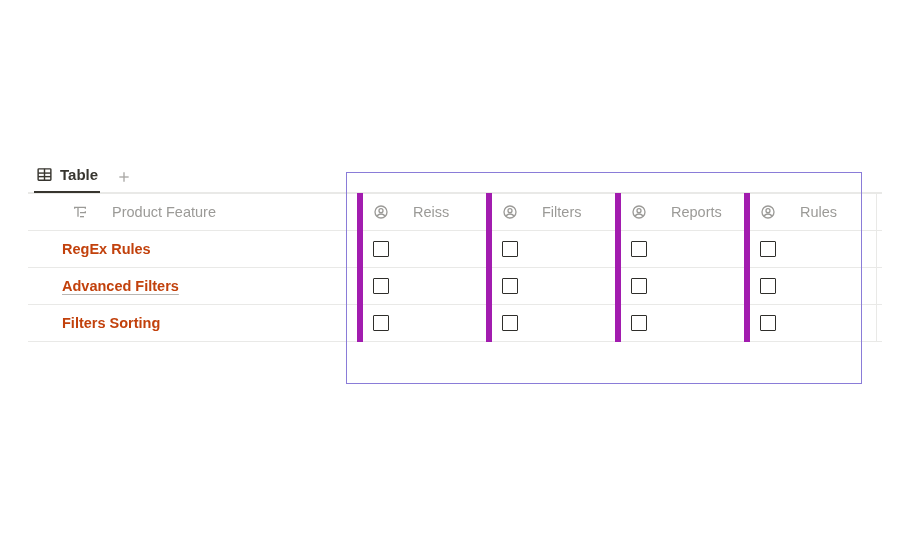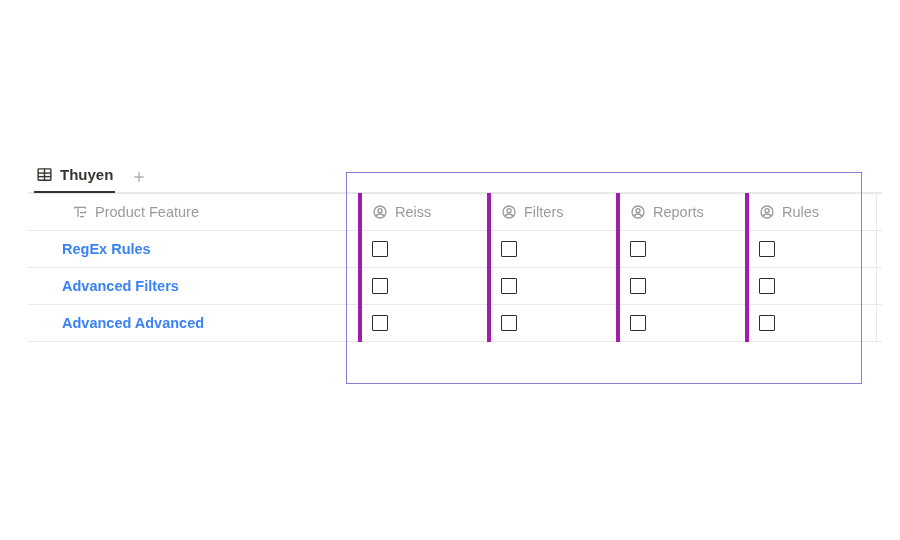--- a/index.html
+++ b/index.html
@@ -62,38 +62,39 @@
       height: 37px;
     }
     th {
       font-weight: 400;
       color: #9b9a97;
       font-size: 14.5px;
       border-top: 1px solid #e9e9e7;
     }
     .col-left { width: 34px; }
     .col-name { width: 298px; }
-    .col-person { width: 129px; border-left: 4px solid #a21caf; }
+    .col-person { width: 129px; border-left: 6px solid #a21caf; }
     .col-tail { width: auto; border-left: 1px solid #e9e9e7; }
 
     .th-inner {
       display: flex;
       align-items: flex-end;
-      gap: 7px;
+      gap: 24px;
       padding: 0 10px;
     }
     .th-inner svg { flex-shrink: 0; display: block; }
     
     .row-name {
       font-weight: 600;
       font-size: 14.5px;
-      color: #3b82f6;
+      color: #c2410c;
       padding: 0 10px 0 0;
     }
     .row-name.underlined {
+      text-decoration: underline;
       text-decoration-color: #b8b7b4;
       text-underline-offset: 3px;
     }
 
     .cell-check {
       padding: 0 10px;
     }
     .checkbox {
       width: 16px;
       height: 16px;
@@ -121,21 +122,21 @@
   <div class="tabs-row">
     <div class="tab">
       <span>
         <svg width="17" height="17" viewBox="0 0 24 24" fill="none" stroke="#37352f" stroke-width="2">
           <rect x="3" y="4" width="18" height="16" rx="1"></rect>
           <line x1="3" y1="10" x2="21" y2="10"></line>
           <line x1="3" y1="15" x2="21" y2="15"></line>
           <line x1="12" y1="4" x2="12" y2="20"></line>
         </svg>
       </span>
-      <span>Thuyen</span>
+      <span>Table</span>
     </div>
     <div class="add-tab">
       <span>
         <svg width="16" height="16" viewBox="0 0 24 24" fill="none" stroke="#a8a7a4" stroke-width="2">
           <line x1="12" y1="5" x2="12" y2="19"></line>
           <line x1="5" y1="12" x2="19" y2="12"></line>
         </svg>
       </span>
     </div>
   </div>
@@ -250,21 +251,21 @@
             <td class="cell-check col-person">
               <span class="checkbox"></span>
             </td>
             <td class="cell-check col-person">
               <span class="checkbox"></span>
             </td>
             <td class="col-tail"></td>
           </tr>
           <tr>
             <td class="col-left"></td>
-            <td class="row-name">Advanced Advanced</td>
+            <td class="row-name">Filters Sorting</td>
             <td class="cell-check col-person">
               <span class="checkbox"></span>
             </td>
             <td class="cell-check col-person">
               <span class="checkbox"></span>
             </td>
             <td class="cell-check col-person">
               <span class="checkbox"></span>
             </td>
             <td class="cell-check col-person">

